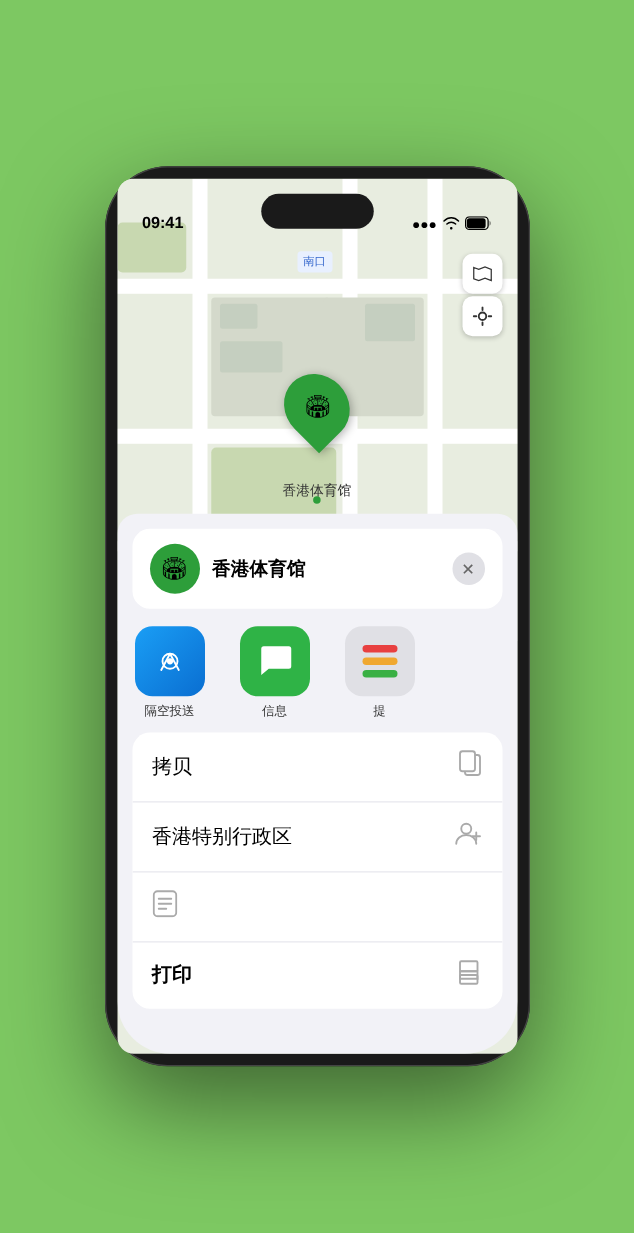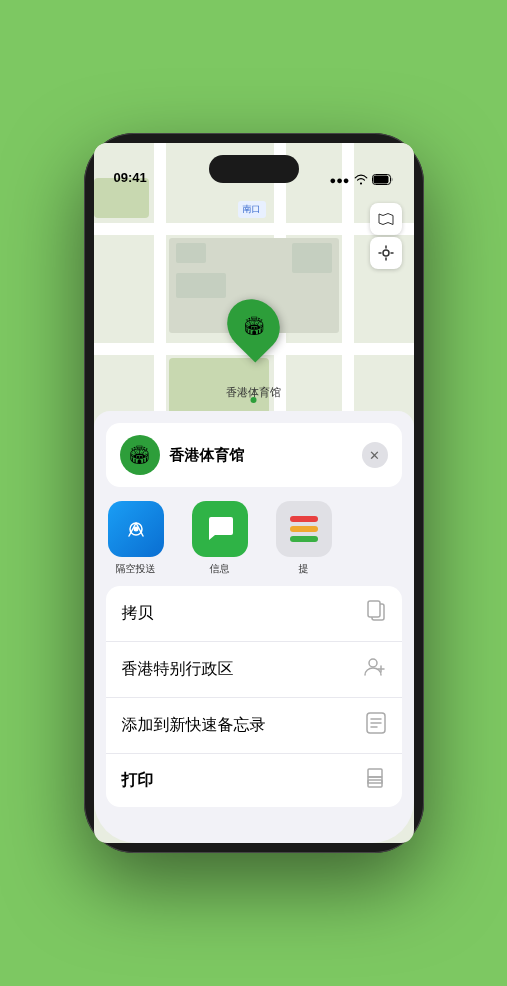--- a/index.html
+++ b/index.html
@@ -543,21 +543,20 @@
           <span class="action-icon">
             <svg width="22" height="22" viewBox="0 0 22 22" fill="none">
               <circle cx="9" cy="7" r="4" stroke="#aaa" stroke-width="1.5" fill="none"></circle>
               <path d="M1 19c0-4 3.6-7 8-7s8 3 8 7" stroke="#aaa" stroke-width="1.5" fill="none" stroke-linecap="round"></path>
               <path d="M17 10v6M14 13h6" stroke="#aaa" stroke-width="1.5" stroke-linecap="round"></path>
             </svg>
           </span>
         </div>
 
         <div class="action-item">
-          <span class="action-text">添加到新快速备忘录</span>
           <span class="action-icon">
             <svg width="20" height="22" viewBox="0 0 20 22" fill="none">
               <rect x="1" y="1" width="18" height="20" rx="3" stroke="#aaa" stroke-width="1.5" fill="none"></rect>
               <path d="M5 7h10M5 11h10M5 15h6" stroke="#aaa" stroke-width="1.5" stroke-linecap="round"></path>
             </svg>
           </span>
         </div>
 
         <div class="action-item">
           <span class="action-text">打印</span>

